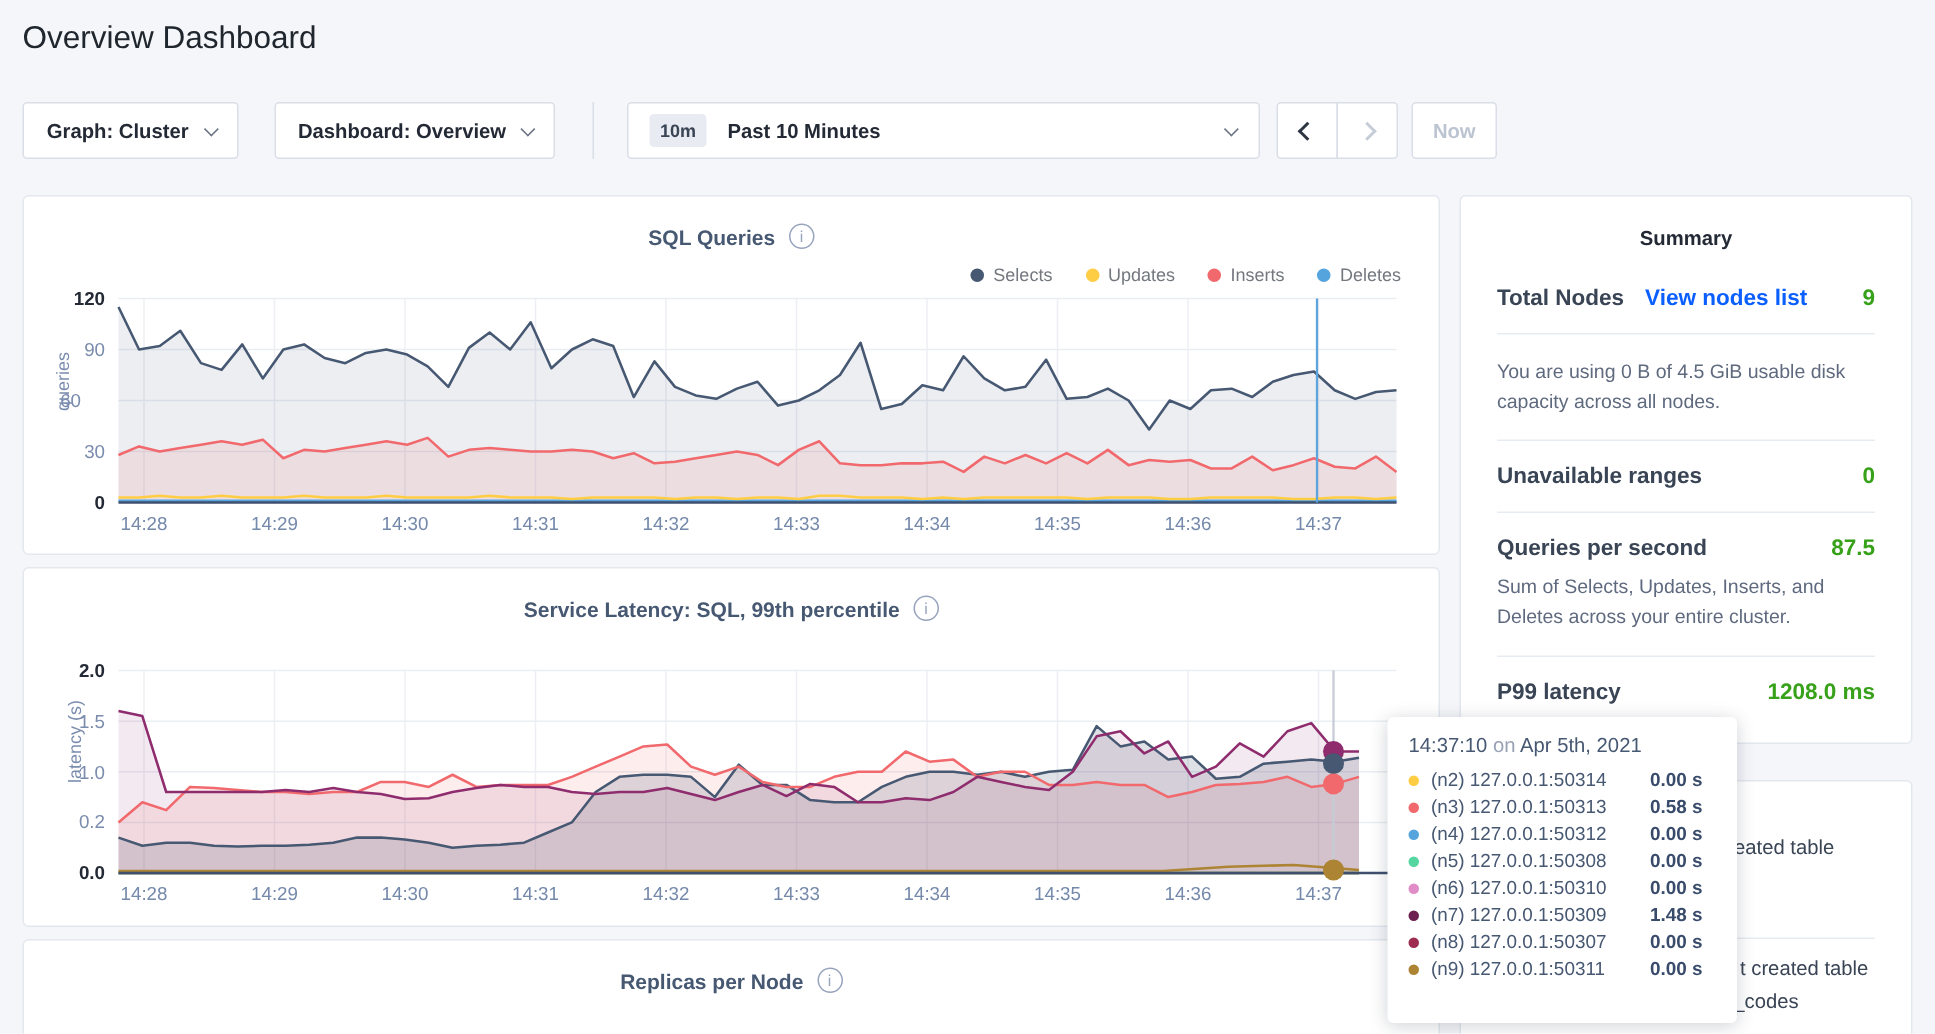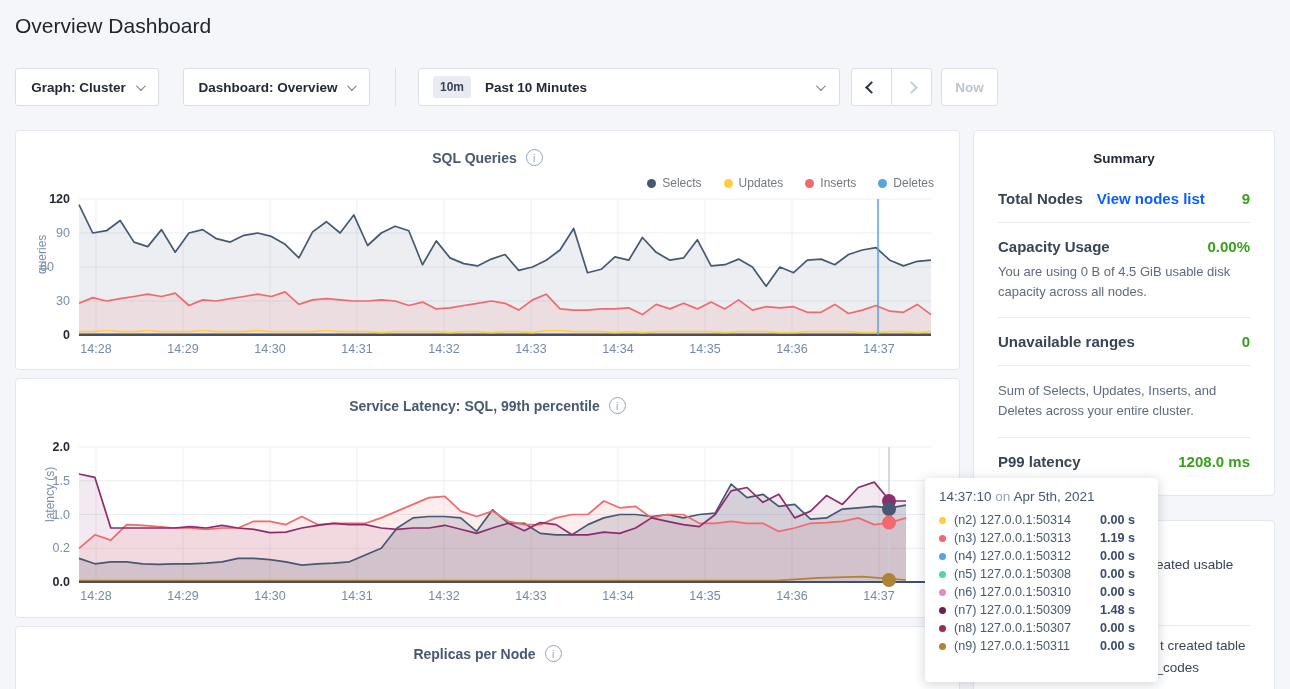--- a/index.html
+++ b/index.html
@@ -261,49 +261,49 @@
     </div>
 
   <div class="panel" style="left:15px; top:626px; width:945px; height:240px;">
     <div class="chart-title-row">
       <span>Replicas per Node</span>
       <span class="info-icon">i</span>
     </div>
   </div>
 
   <div class="panel events">
-    <div class="event-frag" style="left:182px; top:36px;">eated usable</div>
+    <div class="event-frag" style="left:182px; top:36px;">eated table</div>
     <div class="divider"></div>
     <div class="event-frag" style="left:186px; top:117px;">t created table</div>
     <div class="event-frag" style="left:174px; top:139px;">o_codes</div>
   </div>
 
   <div class="panel summary" style="left:973px; top:130px; width:302px; height:366px;">
     <div class="summary-title">Summary</div>
 
     <div class="sum-row">
       <span class="sum-label">Total Nodes</span>
       <span class="sum-link">View nodes list</span>
       <span class="sum-value">9</span>
     </div>
     <div class="sum-divider"></div>
 
-    <div class="sum-row">
-      <span class="sum-label">Capacity Usage</span>
-      <span class="sum-value">0.00%</span>
-    </div>
     <div class="sum-desc">You are using 0 B of 4.5 GiB usable disk capacity across all nodes.</div>
     <div class="sum-divider"></div>
 
     <div class="sum-row">
       <span class="sum-label">Unavailable ranges</span>
       <span class="sum-value">0</span>
     </div>
     <div class="sum-divider"></div>
 
+    <div class="sum-row">
+      <span class="sum-label">Queries per second</span>
+      <span class="sum-value">87.5</span>
+    </div>
     <div class="sum-desc">Sum of Selects, Updates, Inserts, and Deletes across your entire cluster.</div>
     <div class="sum-divider"></div>
 
     <div class="sum-row">
       <span class="sum-label">P99 latency</span>
       <span class="sum-value">1208.0 ms</span>
     </div>
   </div>
 
   <div class="tooltip">
@@ -314,21 +314,21 @@
     </div>
     <div id="tt-rows">
         <div class="tt-row">
           <span class="tt-dot" style="background: rgb(255, 205, 68);"></span>
           <span class="tt-label">(n2) 127.0.0.1:50314</span>
           <span class="tt-value">0.00 s</span>
         </div>
         <div class="tt-row">
           <span class="tt-dot" style="background: rgb(241, 105, 109);"></span>
           <span class="tt-label">(n3) 127.0.0.1:50313</span>
-          <span class="tt-value">1.19 s</span>
+          <span class="tt-value">0.58 s</span>
         </div>
         <div class="tt-row">
           <span class="tt-dot" style="background: rgb(85, 164, 221);"></span>
           <span class="tt-label">(n4) 127.0.0.1:50312</span>
           <span class="tt-value">0.00 s</span>
         </div>
         <div class="tt-row">
           <span class="tt-dot" style="background: rgb(85, 214, 160);"></span>
           <span class="tt-label">(n5) 127.0.0.1:50308</span>
           <span class="tt-value">0.00 s</span>

